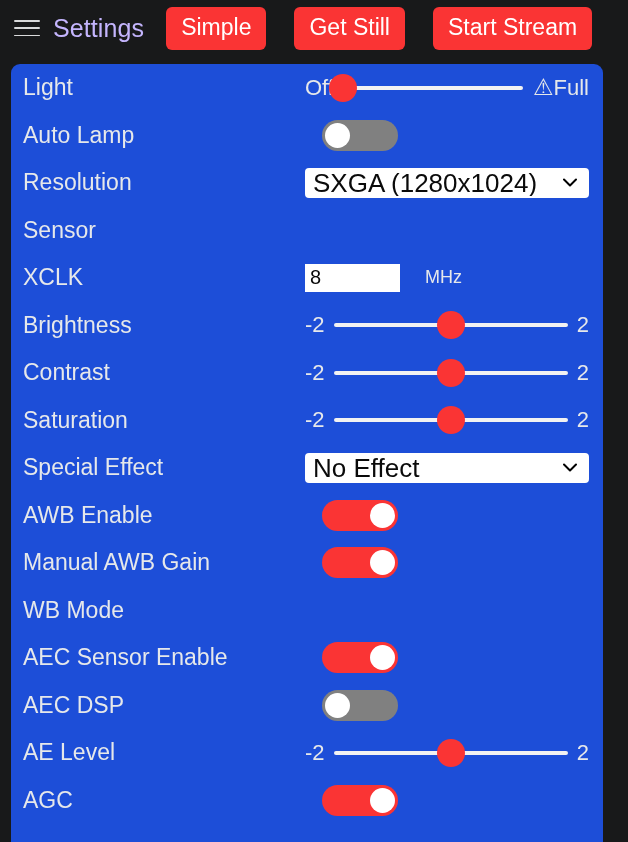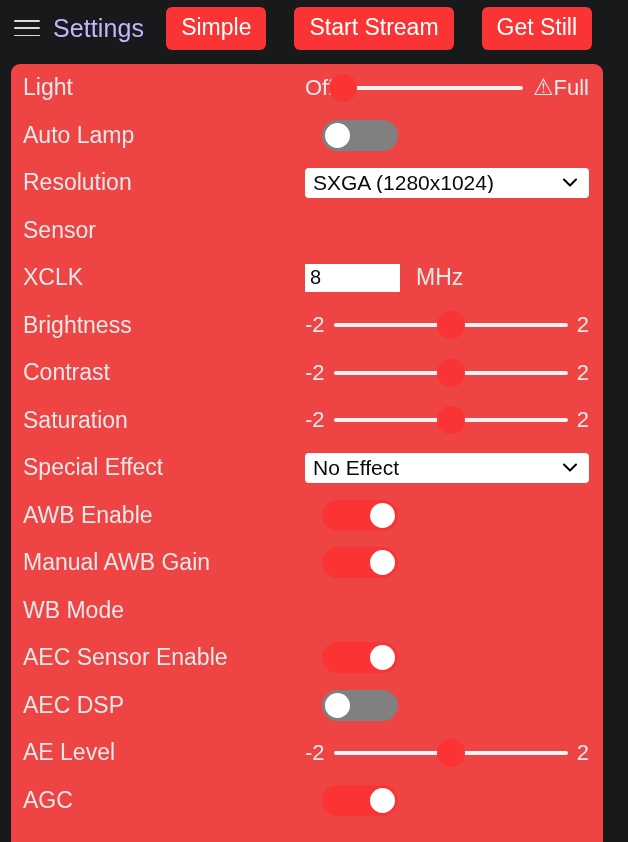--- a/index.html
+++ b/index.html
@@ -76,21 +76,21 @@
     flex: 0 0 auto;
   }
 
   
   .panel {
     position: absolute;
     left: 11px;
     top: 64px;
     width: 592px;
     bottom: 0;
-    background: #ef4444;
+    background: #1d4ed8;
     border-radius: 9px 9px 0 0;
     box-sizing: border-box;
     overflow: hidden;
   }
 
   .row {
     height: 47.5px;
     display: flex;
     align-items: center;
     padding: 0 14px 0 12px;
@@ -204,21 +204,21 @@
     border-radius: 4px;
     display: flex;
     align-items: center;
     padding: 0 8px;
     box-sizing: border-box;
     cursor: pointer;
     margin-left: 0px;
   }
   .select .value {
     color: #0a0a0a;
-    font-size: 21px;
+    font-size: 26px;
     line-height: 1;
     white-space: nowrap;
     overflow: hidden;
     flex: 1 1 auto;
   }
   .chevron {
     width: 14px;
     height: 9px;
     flex: 0 0 auto;
     margin-right: 4px;
@@ -233,40 +233,40 @@
     border-radius: 0;
     font-family: "Liberation Sans", sans-serif;
     font-size: 20px;
     color: #0a0a0a;
     padding: 0 5px;
     box-sizing: border-box;
     outline: none;
   }
   .unit {
     color: #e6e8ea;
-    font-size: 23px;
-    margin-left: 16px;
+    font-size: 18px;
+    margin-left: 25px;
     white-space: nowrap;
   }
 </style>
 </head>
 <body>
 
 <div id="app">
 
   <div class="header">
     <div class="hamburger">
       <span></span>
         <span></span>
         <span></span>
     </div>
     <div class="app-title">Settings</div>
     <button class="btn">Simple</button>
+    <button class="btn">Get Still</button>
     <button class="btn">Start Stream</button>
-    <button class="btn">Get Still</button>
   </div>
 
   <div class="panel">
 
     <div class="row">
       <div class="row-label">Light</div>
       <div class="row-control">
         <div class="slider-wrap">
           <div class="slider-end left">Off</div>
           <div class="slider-track">

